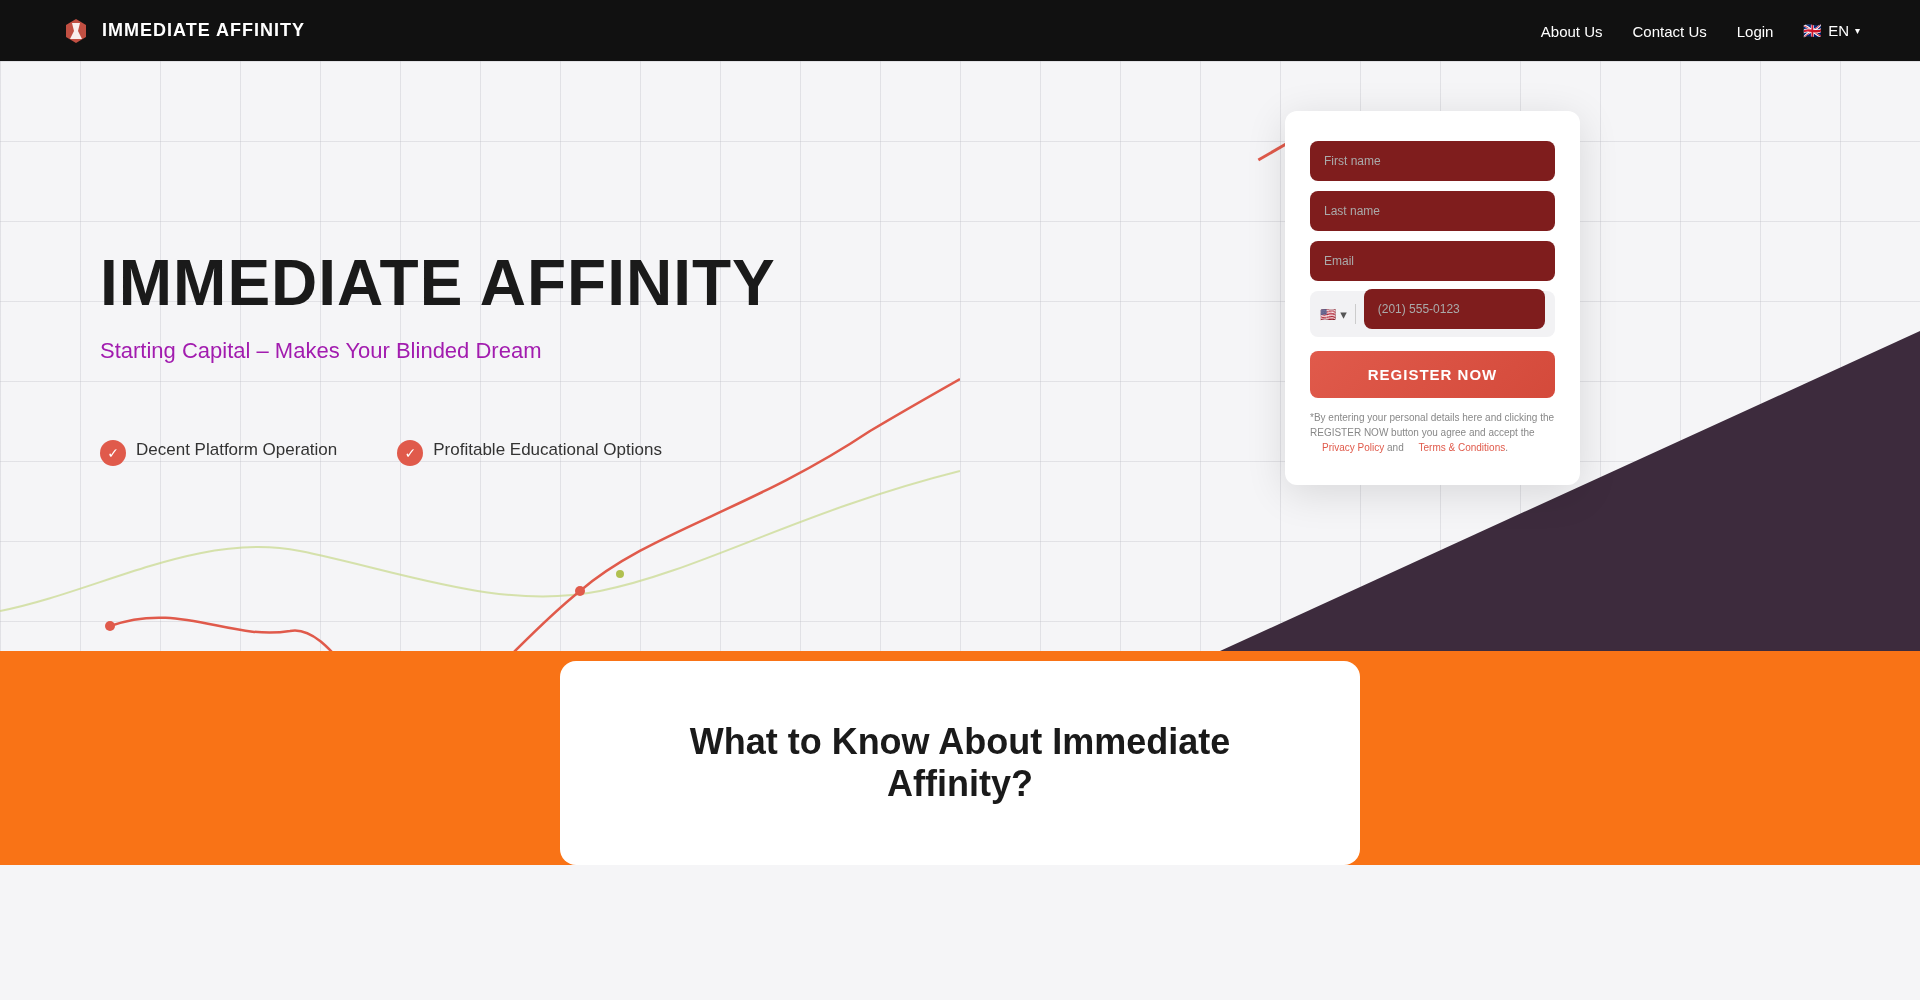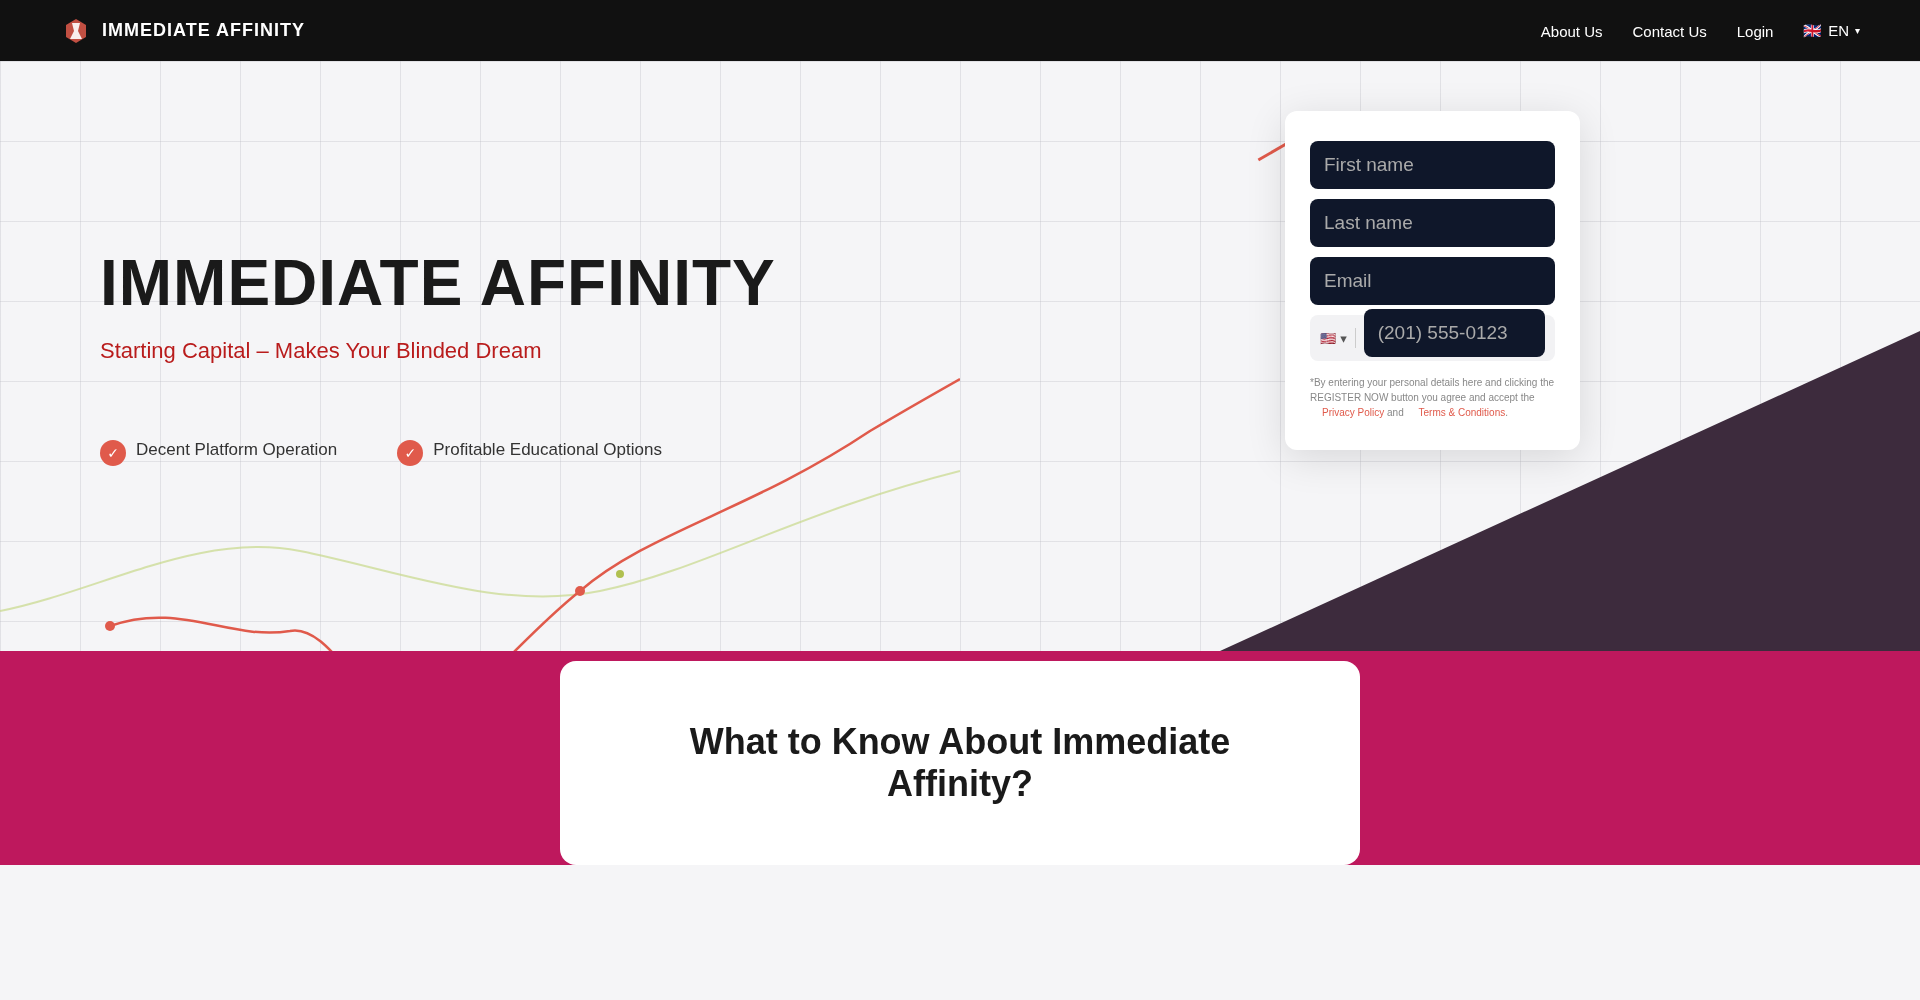--- a/index.html
+++ b/index.html
@@ -96,21 +96,21 @@
     }
     .hero-title {
       font-size: 64px;
       font-weight: 900;
       color: #1a1a1a;
       letter-spacing: 1px;
       margin-bottom: 18px;
     }
     .hero-subtitle {
       font-size: 22px;
-      color: #b91c1c;
+      color: #a21caf;
       margin-bottom: 74px;
     }
     .hero-features {
       display: flex;
       gap: 60px;
     }
     .feature-item {
       display: flex;
       align-items: flex-start;
       gap: 10px;
@@ -169,22 +169,22 @@
       transform: rotate(-30deg);
       z-index: 9;
     }
 
     .reg-card input[type="text"],
     .reg-card input[type="email"] {
       width: 100%;
       padding: 13px 14px;
       border: none;
       border-radius: 8px;
-      background: #0f172a;
-      font-size: 19px;
+      background: #7f1d1d;
+      font-size: 12px;
       color: #999;
       margin-bottom: 10px;
       outline: none;
     }
     .reg-card input[type="text"]::placeholder,
     .reg-card input[type="email"]::placeholder {
       color: #aaa;
     }
 
     .phone-row {
@@ -334,23 +334,24 @@
     <input type="text" placeholder="Last name" style="">
     <input type="email" placeholder="Email" style="">
     <div class="phone-row">
       <div class="phone-flag">
         <span>🇺🇸</span>
         <span> ▾</span>
       </div>
       <div class="phone-divider"></div>
       <input type="text" class="phone-input" placeholder="(201) 555-0123" style="">
     </div>
+    <button class="register-btn">REGISTER NOW</button>
     <p class="disclaimer-text">*By entering your personal details here and clicking the REGISTER NOW button you agree and accept the <a style="color:#e05a4b;text-decoration:none;">Privacy Policy</a> and <a style="color:#e05a4b;text-decoration:none;">Terms &amp; Conditions</a>.</p>
   </div>
 </section>
 
-<div style="background:#be185d; padding: 30px 280px 0;">
+<div style="background:#f97316; padding: 30px 280px 0;">
   <div class="section-know">
     <h2 class="section-know-title">What to Know About Immediate Affinity?</h2>
   </div>
 </div>
 
 <div class="bottom-section"></div>
 
 </body></html>

